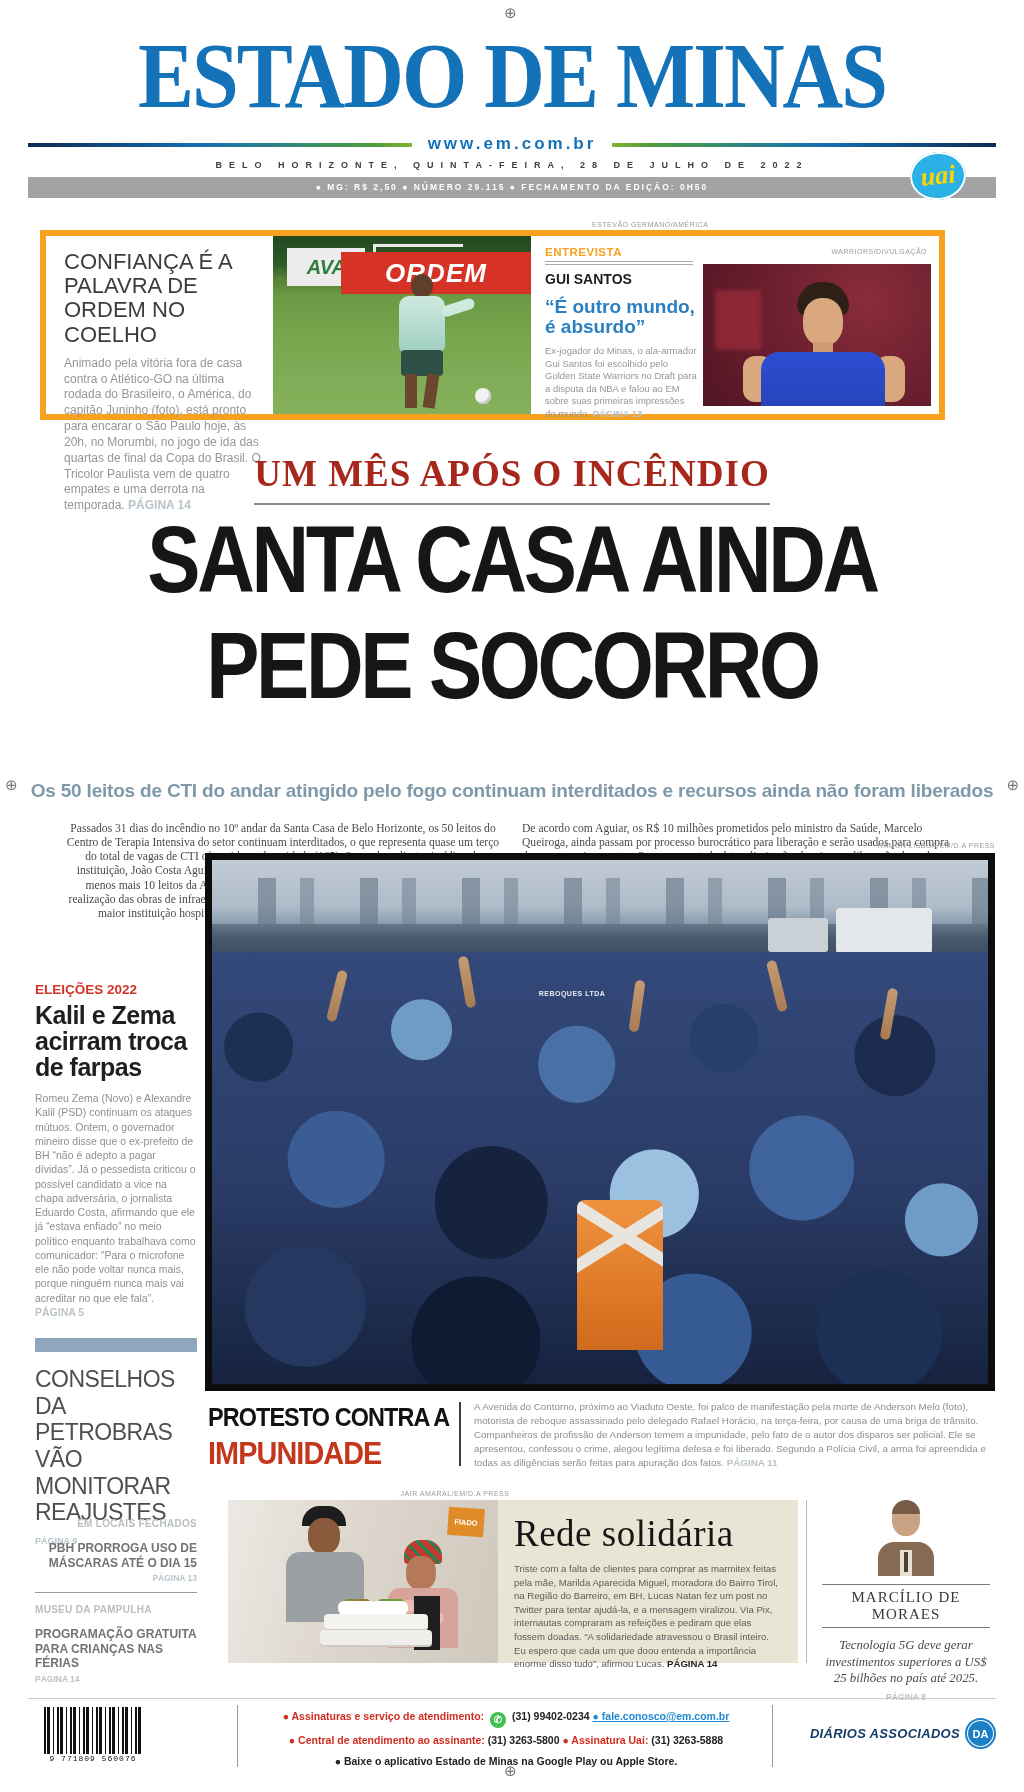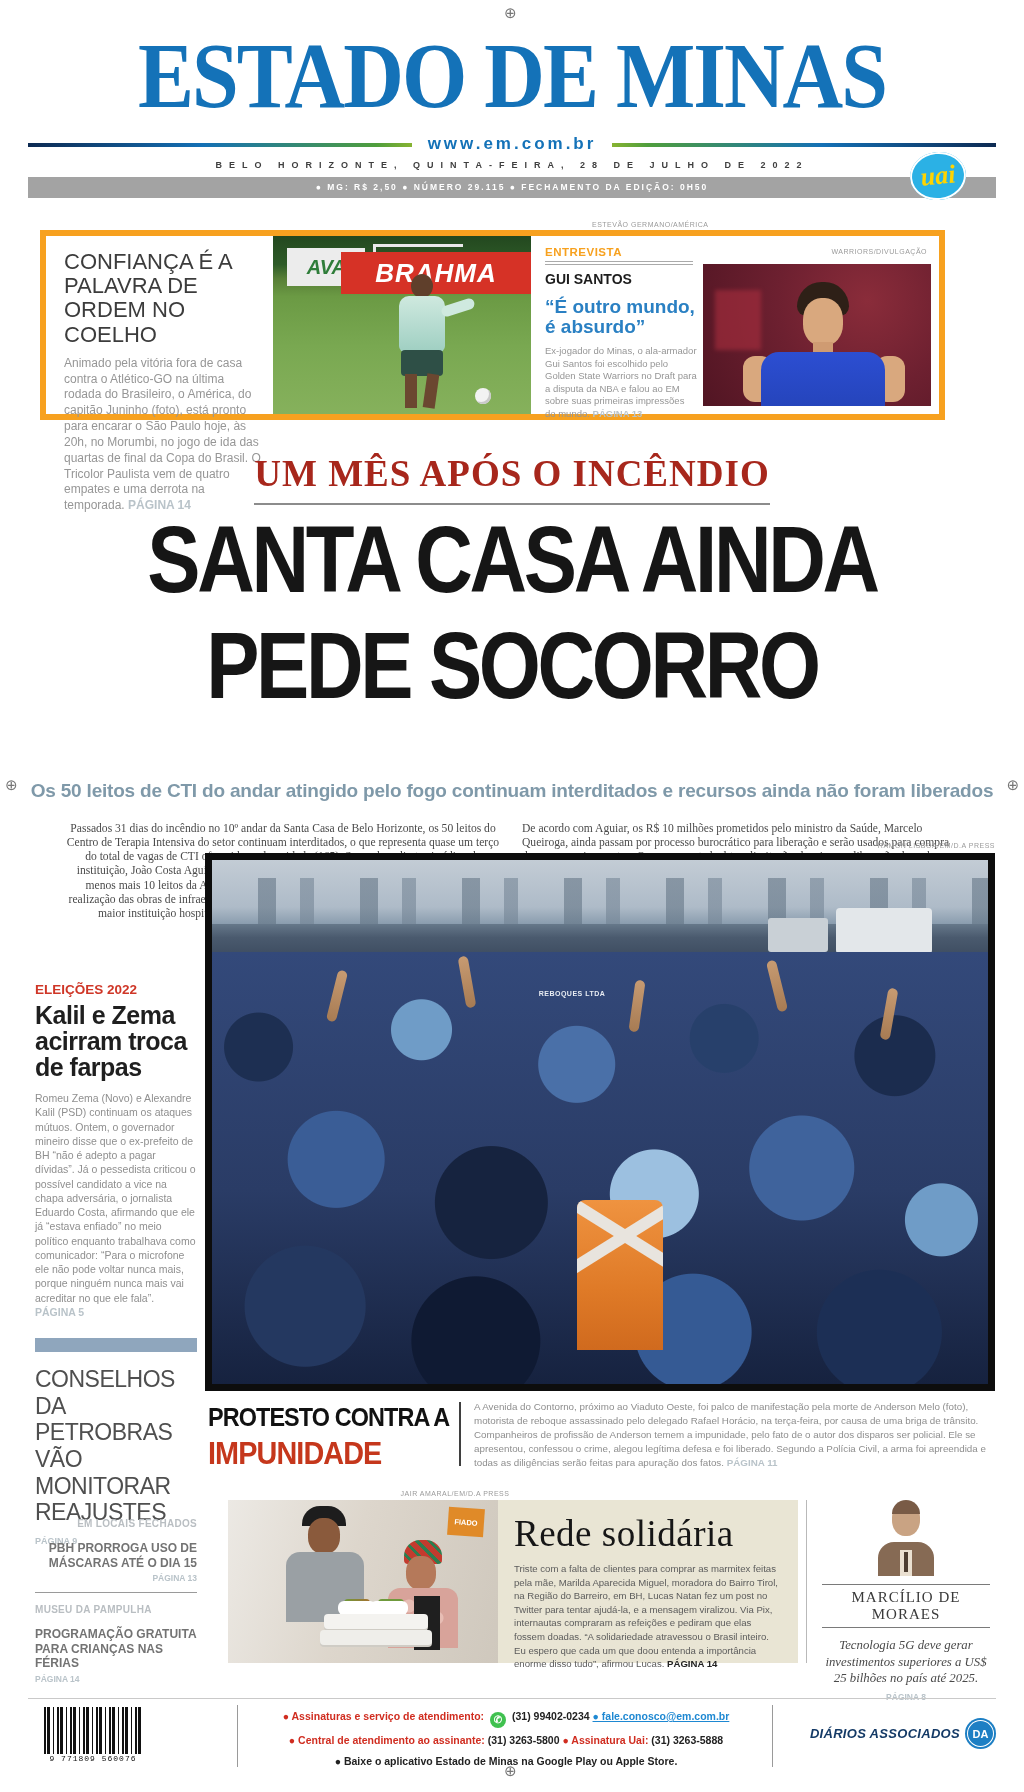--- a/index.html
+++ b/index.html
@@ -280,21 +280,21 @@
       <h2>CONFIANÇA É A PALAVRA DE ORDEM NO COELHO</h2>
       <p><span>Animado pela vitória fora de casa contra o Atlético-GO na última rodada do Brasileiro, o América, do capitão Juninho (foto), está pronto para encarar o São Paulo hoje, às 20h, no Morumbi, no jogo de ida das quartas de final da Copa do Brasil. O Tricolor Paulista vem de quatro empates e uma derrota na temporada.</span> <span class="pgref">PÁGINA 14</span></p>
     </div>
     <div class="photo-soccer">
       <div class="goal-v"></div>
       <div class="goal-h"></div>
       <div class="soccer-sign">
           <span>AVA</span>
         </div>
       <div class="soccer-banner">
-          <span>BRAHMA</span>
+          <span>ORDEM</span>
         </div>
       <div class="sp-head"></div>
       <div class="sp-body"></div>
       <div class="sp-arm"></div>
       <div class="sp-shorts"></div>
       <div class="sp-leg1"></div>
       <div class="sp-leg2"></div>
       <div class="sp-ball"></div>
     </div>
     <div class="interview">

